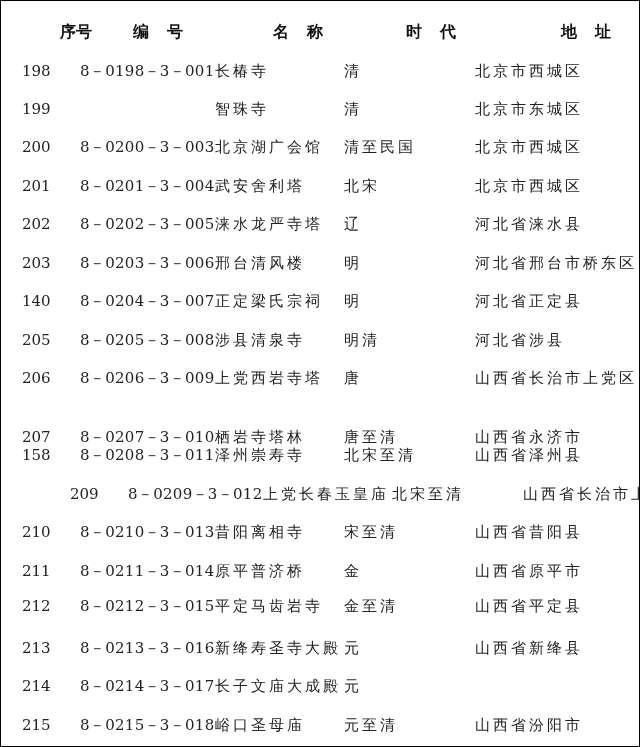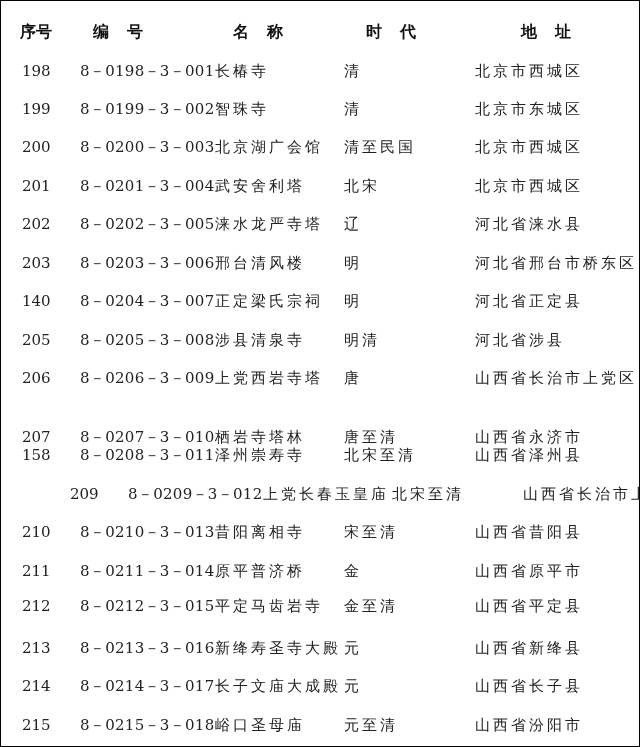--- a/index.html
+++ b/index.html
@@ -15,20 +15,21 @@
     }
     .cell {
       position: absolute; top: 0; height: 38px; line-height: 38px;
       font-family: "DejaVu Serif", "Liberation Serif", serif;
       font-size: 15px; color: #222; white-space: nowrap;
     }
     .hdr .cell {
       font-family: "DejaVu Sans", "Liberation Sans", sans-serif;
       font-weight: bold; font-size: 16px; color: #111;
       letter-spacing: 0;
+      margin-left: 40px;
     }
     .c-no { left: 21px; }
     .c-code { left: 79px; letter-spacing: 0.3px; }
     .c-name { left: 214px; letter-spacing: 3px; }
     .c-era { left: 343px; letter-spacing: 3px; }
     .c-addr { left: 474px; letter-spacing: 3px; }
     .hdr .c-no { left: 19px; }
     .hdr .c-code { left: 92px; letter-spacing: 18px; }
     .hdr .c-name { left: 232px; letter-spacing: 18px; }
     .hdr .c-era { left: 365px; letter-spacing: 18px; }
@@ -48,21 +49,20 @@
   <div id="rows">
       <div class="row" style="top: 51px;">
         <span class="cell c-no">198</span>
         <span class="cell c-code">8－0198－3－001</span>
         <span class="cell c-name">长椿寺</span>
         <span class="cell c-era">清</span>
         <span class="cell c-addr">北京市西城区</span>
       </div>
       <div class="row" style="top: 89px;">
         <span class="cell c-no">199</span>
-        <span class="cell c-code">8－0199－3－002</span>
         <span class="cell c-name">智珠寺</span>
         <span class="cell c-era">清</span>
         <span class="cell c-addr">北京市东城区</span>
       </div>
       <div class="row" style="top: 127px;">
         <span class="cell c-no">200</span>
         <span class="cell c-code">8－0200－3－003</span>
         <span class="cell c-name">北京湖广会馆</span>
         <span class="cell c-era">清至民国</span>
         <span class="cell c-addr">北京市西城区</span>
@@ -156,21 +156,20 @@
         <span class="cell c-code">8－0213－3－016</span>
         <span class="cell c-name">新绛寿圣寺大殿</span>
         <span class="cell c-era">元</span>
         <span class="cell c-addr">山西省新绛县</span>
       </div>
       <div class="row" style="top: 666px;">
         <span class="cell c-no">214</span>
         <span class="cell c-code">8－0214－3－017</span>
         <span class="cell c-name">长子文庙大成殿</span>
         <span class="cell c-era">元</span>
-        <span class="cell c-addr">山西省长子县</span>
       </div>
       <div class="row" style="top: 705px;">
         <span class="cell c-no">215</span>
         <span class="cell c-code">8－0215－3－018</span>
         <span class="cell c-name">峪口圣母庙</span>
         <span class="cell c-era">元至清</span>
         <span class="cell c-addr">山西省汾阳市</span>
       </div>
     </div>
 </div>

